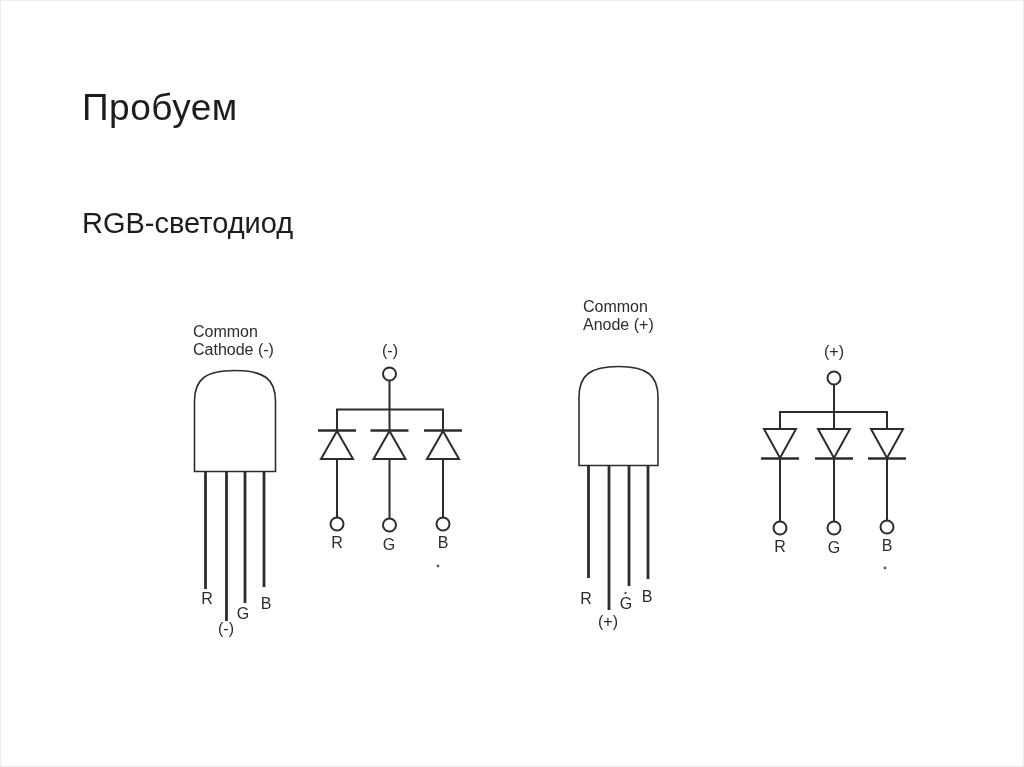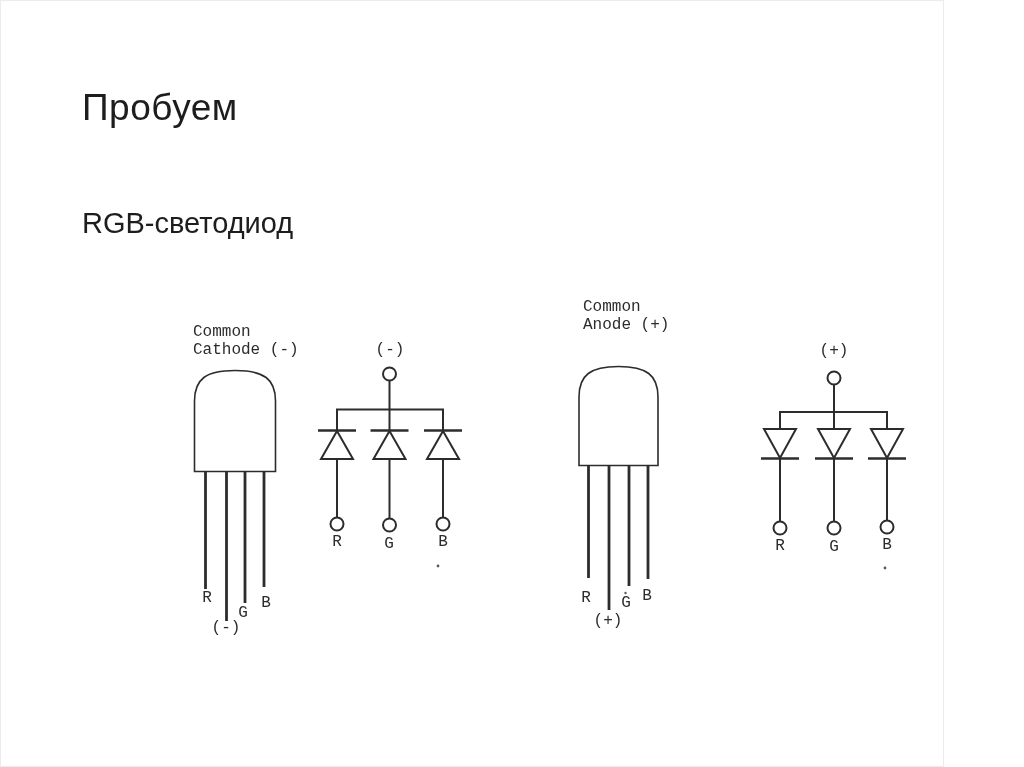--- a/index.html
+++ b/index.html
@@ -5,21 +5,21 @@
   :root{
     --ink:#2c2c2c;
     --title-ink:#1d1d1d;
     --background:#ffffff;
     --edge:#ececec;
   }
   html,body{margin:0;padding:0;}
   body{background:#fff;font-family:"Liberation Sans", sans-serif;}
   .slide{
     position:relative;
-    width:944px;height:767px;
+    width:1024px;height:767px;
     background:var(--background);
     border:1px solid var(--edge);
     box-sizing:border-box;
     overflow:hidden;
   }
   .title{
     position:absolute;left:81px;top:84px;
     font-size:37px;font-weight:400;line-height:46px;
     color:var(--title-ink);
     letter-spacing:.5px;
@@ -27,21 +27,21 @@
   }
   .subtitle{
     position:absolute;left:81px;top:205px;
     font-size:29px;font-weight:400;line-height:34px;
     color:var(--title-ink);
   }
   .diagram{position:absolute;left:0;top:0;width:1024px;height:767px;}
   .diagram svg{position:absolute;left:0;top:0;}
   .dlabel{
     position:absolute;
-    font-family:Liberation Mono, monospace;
+    font-family:Liberation Sans, sans-serif;
     font-size:16px;line-height:17px;
     color:var(--ink);
     transform:translateX(-50%);
     white-space:pre-line;
   }
   .caption{
     transform:none;
     line-height:18px;
     text-align:left;
   }

